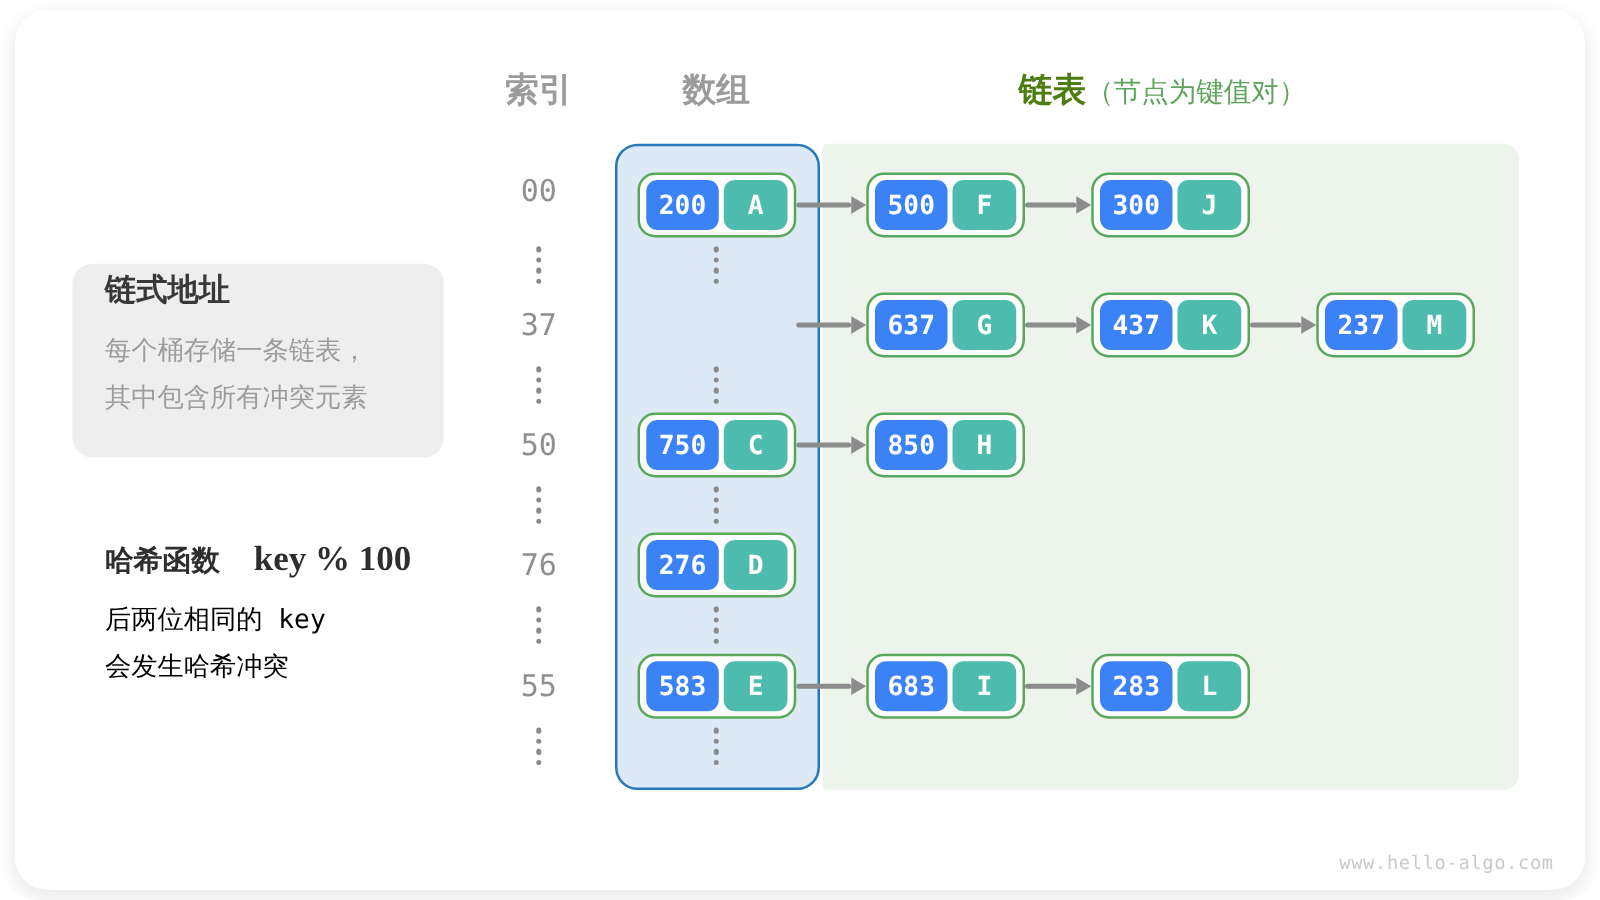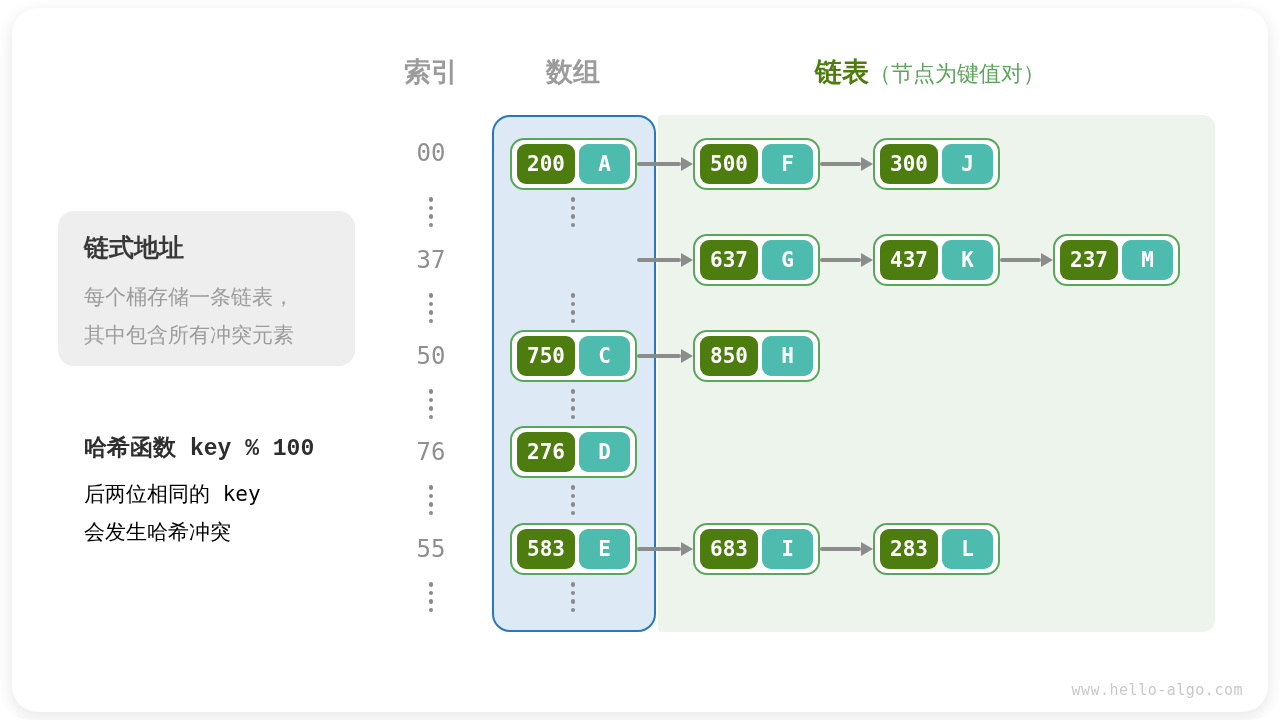--- a/index.html
+++ b/index.html
@@ -23,48 +23,48 @@
   .list-region{position:absolute;left:658px;top:115px;width:557px;height:517px;
                background:#edf4ec;border-radius:4px 12px 12px 4px;}
 
   
   .node{position:absolute;width:127px;height:52px;background:#ffffff;
         border:2px solid #58a75a;border-radius:14px;box-sizing:border-box;
         display:flex;align-items:center;justify-content:center;gap:4px;}
   .cellk,.cellv{height:40px;border-radius:9px;display:flex;align-items:center;
         justify-content:center;color:#ffffff;font-weight:700;font-size:21px;
         font-family:"DejaVu Sans Mono",monospace;}
-  .cellk{width:58px;background:#4d7c0f;}
+  .cellk{width:58px;background:#3b82f6;}
   .cellv{width:51px;background:#4dbbad;}
 
   
   .arrow{position:absolute;height:4px;background:#8c8c8c;border-radius:2px;}
   .arrow::after{content:'';position:absolute;right:-12px;top:-5px;width:0;height:0;
         border-left:12px solid #8c8c8c;border-top:7px solid transparent;
         border-bottom:7px solid transparent;}
 
   
   .idx{position:absolute;left:396px;width:70px;text-align:center;line-height:28px;
        font-family:"DejaVu Sans Mono",monospace;font-size:24px;color:#8f8f8f;}
   .dots{position:absolute;width:6px;display:flex;flex-direction:column;gap:4px;
         align-items:center;}
   .dots i{width:4.5px;height:4.5px;background:#8a8a8a;border-radius:50%;}
 
   
   .callout{position:absolute;left:58px;top:211px;width:297px;height:155px;
            background:#eeeeee;border-radius:16px;box-sizing:border-box;
-           padding:20px 26px;}
+           padding:4px 26px;}
   .callout-title{font-weight:700;font-size:25px;color:#383838;margin-bottom:14px;}
   .callout-line{font-size:21px;color:#9c9c9c;line-height:38px;}
 
   
   .hash-note{position:absolute;left:84px;top:432px;width:300px;}
   .hash-title{font-weight:700;font-size:23px;color:#2e2e2e;margin-bottom:12px;}
-  .hash-formula{font-family:Liberation Mono, monospace;font-weight:700;
-                font-size:23px;color:#2e2e2e;margin-left:14px;}
+  .hash-formula{font-family:Liberation Serif, serif;font-weight:700;
+                font-size:28px;color:#2e2e2e;margin-left:27px;}
   .hash-line{font-size:21px;color:#000000;line-height:38px;
              font-family:"DejaVu Sans Mono","Liberation Sans",sans-serif;}
 
   .watermark{position:absolute;right:37px;bottom:21px;color:#c9c9c9;
              font-family:"DejaVu Sans Mono",monospace;font-size:15px;
              letter-spacing:.5px;margin-top:23px;}
 </style>
 </head>
 <body>
 

